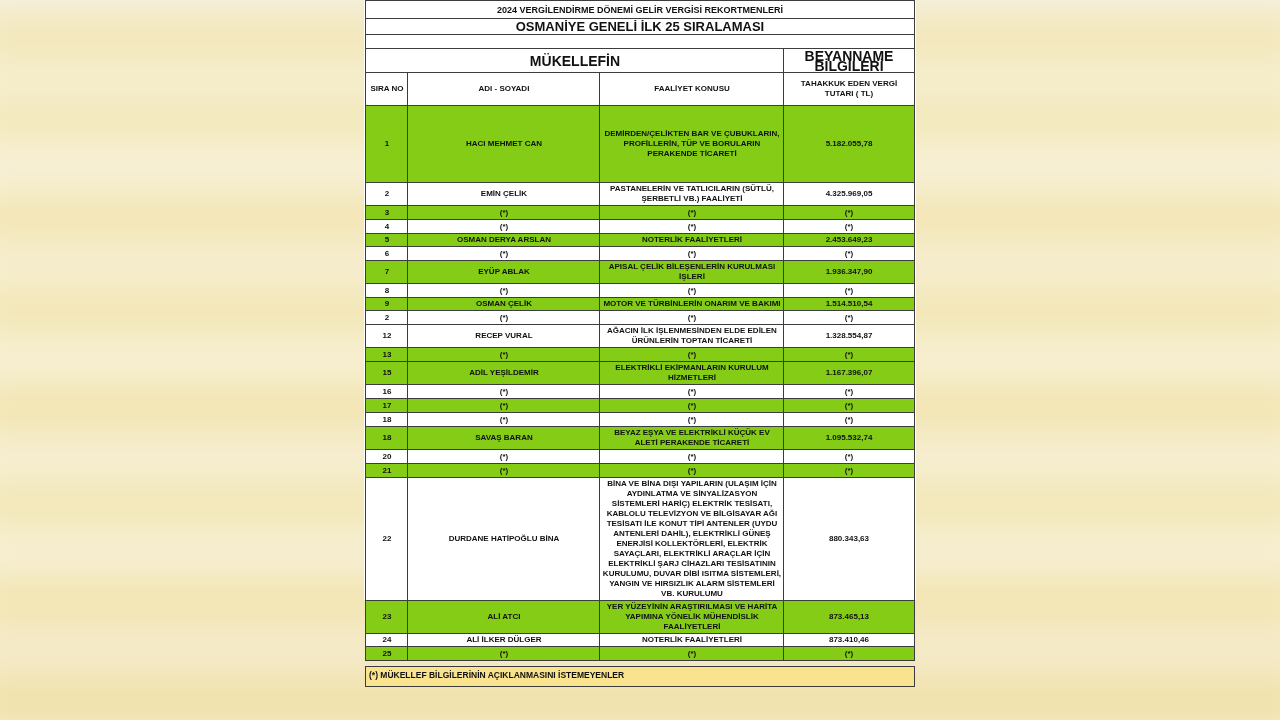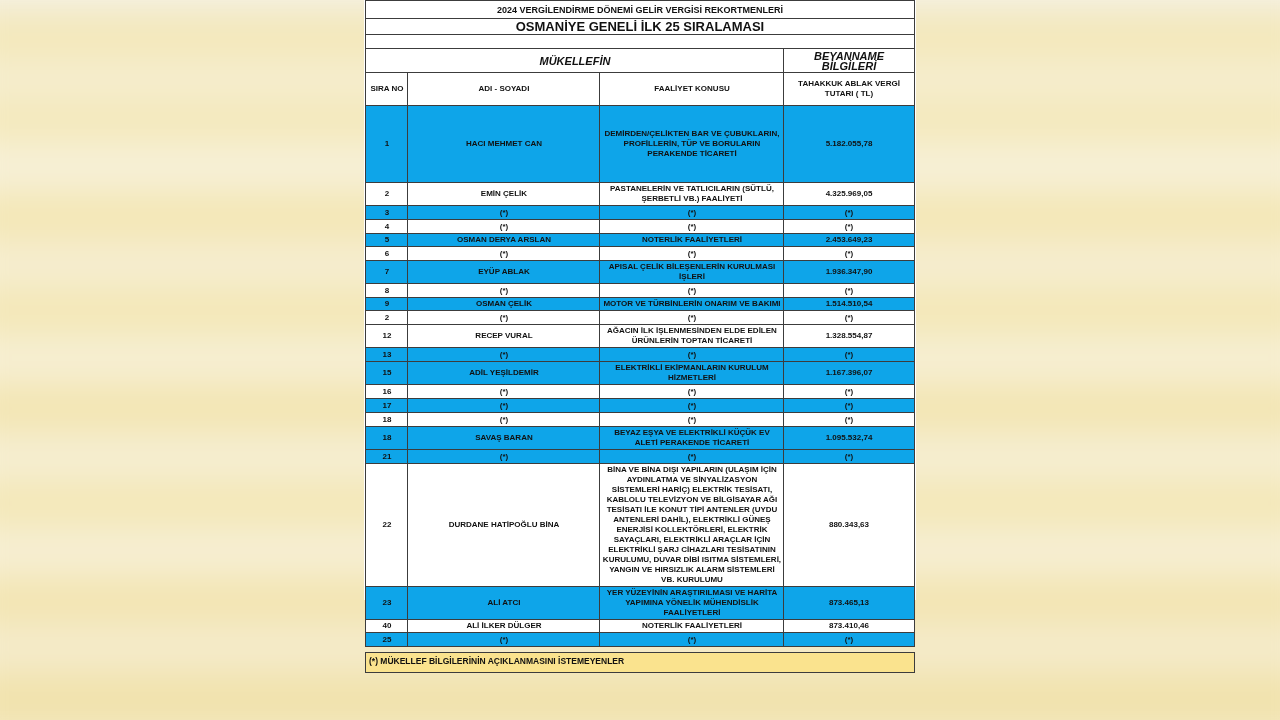--- a/index.html
+++ b/index.html
@@ -53,24 +53,24 @@
     vertical-align: middle;
     padding: 1px 2px;
     font-size: 8px;
     line-height: 10px;
     overflow: hidden;
     word-wrap: break-word;
   }
   tr.title-row td { font-size: 9px; height: 15px; }
   tr.title-row2 td { font-size: 13px; height: 13px; }
   tr.spacer-row td { height: 11px; }
-  tr.group-row td { height: 21px; font-size: 11px; font-style: italic; }
+  tr.group-row td { height: 21px; font-size: 14px; }
   tr.cols-row th { height: 30px; font-size: 8px; }
   tr.data-row td { background: #ffffff; }
-  tr.data-row.hl td { background: #0ea5e9; }
+  tr.data-row.hl td { background: #84cc16; }
   tr.h-tall td { height: 74px; }
   tr.h-one td { height: 11px; }
   .footnote {
     width: 542px;
     margin: 5px auto 0 auto;
     background: #fae38e;
     border: 1px solid #3c3c3c;
     font-size: 8.5px;
     font-weight: bold;
     color: #111111;
@@ -103,21 +103,21 @@
         <td colspan="4"></td>
       </tr>
       <tr class="group-row">
         <td colspan="3">MÜKELLEFİN</td>
         <td>BEYANNAME BİLGİLERİ</td>
       </tr>
       <tr class="cols-row">
         <th>SIRA NO</th>
         <th>ADI - SOYADI</th>
         <th>FAALİYET KONUSU</th>
-        <th>TAHAKKUK ABLAK VERGİ TUTARI ( TL)</th>
+        <th>TAHAKKUK EDEN VERGİ TUTARI ( TL)</th>
       </tr>
     </thead>
     <tbody id="rows-body">
         <tr class="data-row hl h-tall">
           <td>1</td>
           <td>HACI MEHMET CAN</td>
           <td>DEMİRDEN/ÇELİKTEN BAR VE ÇUBUKLARIN, PROFİLLERİN, TÜP VE BORULARIN PERAKENDE TİCARETİ</td>
           <td>5.182.055,78</td>
         </tr>
         <tr class="data-row">
@@ -209,40 +209,46 @@
           <td>(*)</td>
           <td>(*)</td>
           <td>(*)</td>
         </tr>
         <tr class="data-row hl">
           <td>18</td>
           <td>SAVAŞ BARAN</td>
           <td>BEYAZ EŞYA VE ELEKTRİKLİ KÜÇÜK EV ALETİ PERAKENDE TİCARETİ</td>
           <td>1.095.532,74</td>
         </tr>
+        <tr class="data-row h-one">
+          <td>20</td>
+          <td>(*)</td>
+          <td>(*)</td>
+          <td>(*)</td>
+        </tr>
         <tr class="data-row hl h-one">
           <td>21</td>
           <td>(*)</td>
           <td>(*)</td>
           <td>(*)</td>
         </tr>
         <tr class="data-row">
           <td>22</td>
           <td>DURDANE HATİPOĞLU BİNA</td>
           <td>BİNA VE BİNA DIŞI YAPILARIN (ULAŞIM İÇİN AYDINLATMA VE SİNYALİZASYON SİSTEMLERİ HARİÇ) ELEKTRİK TESİSATI, KABLOLU TELEVİZYON VE BİLGİSAYAR AĞI TESİSATI İLE KONUT TİPİ ANTENLER (UYDU ANTENLERİ DAHİL), ELEKTRİKLİ GÜNEŞ ENERJİSİ KOLLEKTÖRLERİ, ELEKTRİK SAYAÇLARI, ELEKTRİKLİ ARAÇLAR İÇİN ELEKTRİKLİ ŞARJ CİHAZLARI TESİSATININ KURULUMU, DUVAR DİBİ ISITMA SİSTEMLERİ, YANGIN VE HIRSIZLIK ALARM SİSTEMLERİ VB. KURULUMU</td>
           <td>880.343,63</td>
         </tr>
         <tr class="data-row hl">
           <td>23</td>
           <td>ALİ ATCI</td>
           <td>YER YÜZEYİNİN ARAŞTIRILMASI VE HARİTA YAPIMINA YÖNELİK MÜHENDİSLİK FAALİYETLERİ</td>
           <td>873.465,13</td>
         </tr>
         <tr class="data-row">
-          <td>40</td>
+          <td>24</td>
           <td>ALİ İLKER DÜLGER</td>
           <td>NOTERLİK FAALİYETLERİ</td>
           <td>873.410,46</td>
         </tr>
         <tr class="data-row hl h-one">
           <td>25</td>
           <td>(*)</td>
           <td>(*)</td>
           <td>(*)</td>
         </tr>

